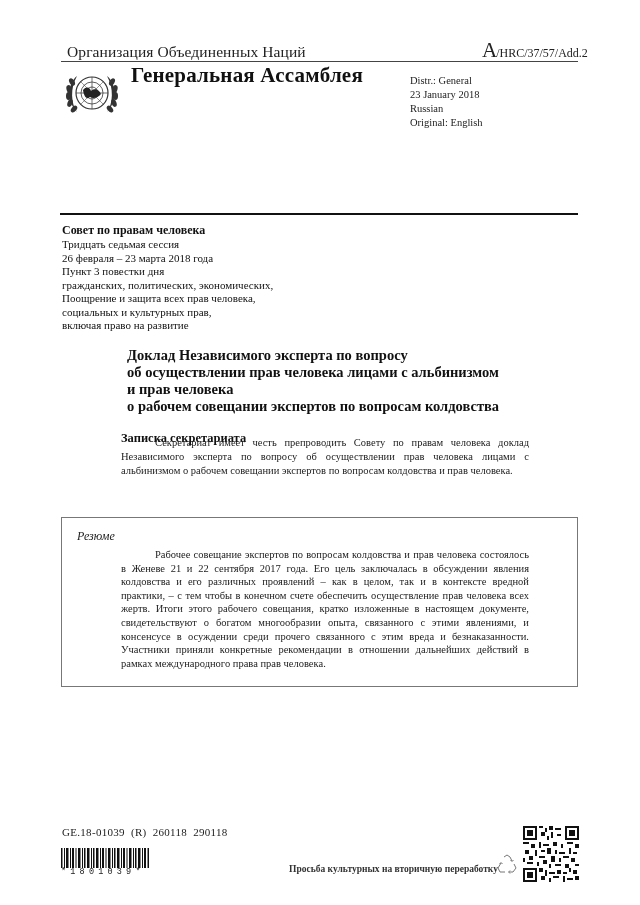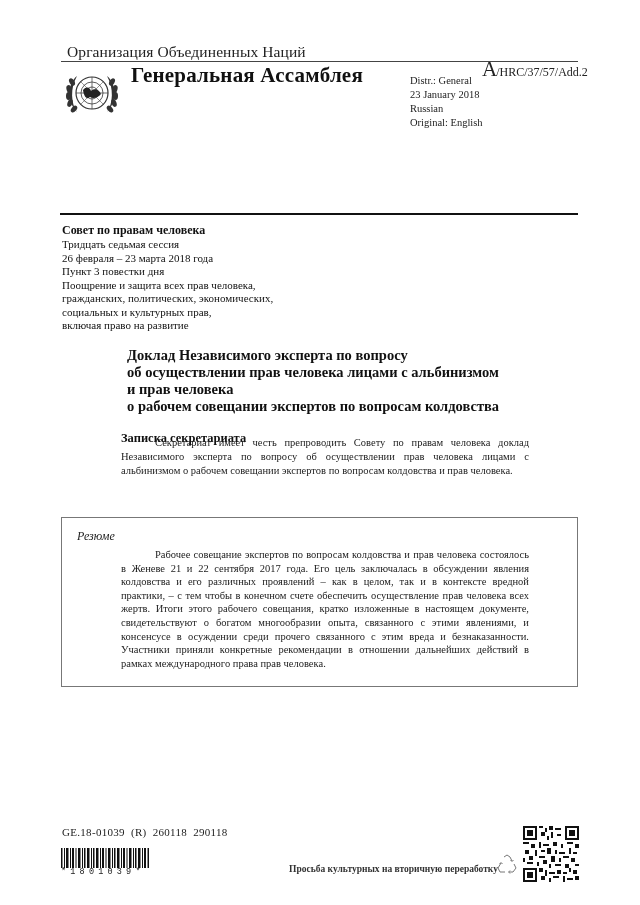--- a/index.html
+++ b/index.html
@@ -22,21 +22,20 @@
       left: 67px; top: 43px;
       font-size: 15.5px;
       letter-spacing: 0.1px;
       color: #222;
     }
     .symbol {
       left: 482px; top: 38px;
       font-size: 12px;
       color: #222;
       white-space: nowrap;
-      margin-top: 19px;
     }
     .symbol .big {
       font-size: 21px;
       letter-spacing: -1px;
     }
     .top-rule {
       left: 61px; top: 61px;
       width: 517px; height: 0;
       border-top: 1.5px solid #444;
     }
@@ -207,22 +206,22 @@
   <div>Original: English</div>
 </div>
 
 <div class="abs thick-rule"></div>
 
 <div class="abs council">
   <div class="c-title">Совет по правам человека</div>
   <div class="bold">Тридцать седьмая сессия</div>
   <div>26 февраля – 23 марта 2018 года</div>
   <div>Пункт 3 повестки дня</div>
+  <div class="bold">гражданских, политических, экономических,</div>
   <div class="bold">Поощрение и защита всех прав человека,</div>
-  <div class="bold">гражданских, политических, экономических,</div>
   <div class="bold">социальных и культурных прав,</div>
   <div class="bold">включая право на развитие</div>
 </div>
 
 <div class="abs report-title">
   <div>Доклад Независимого эксперта по вопросу</div>
   <div>об осуществлении прав человека лицами с альбинизмом</div>
   <div>и прав человека</div>
   <div>о рабочем совещании экспертов по вопросам колдовства</div>
 </div>

